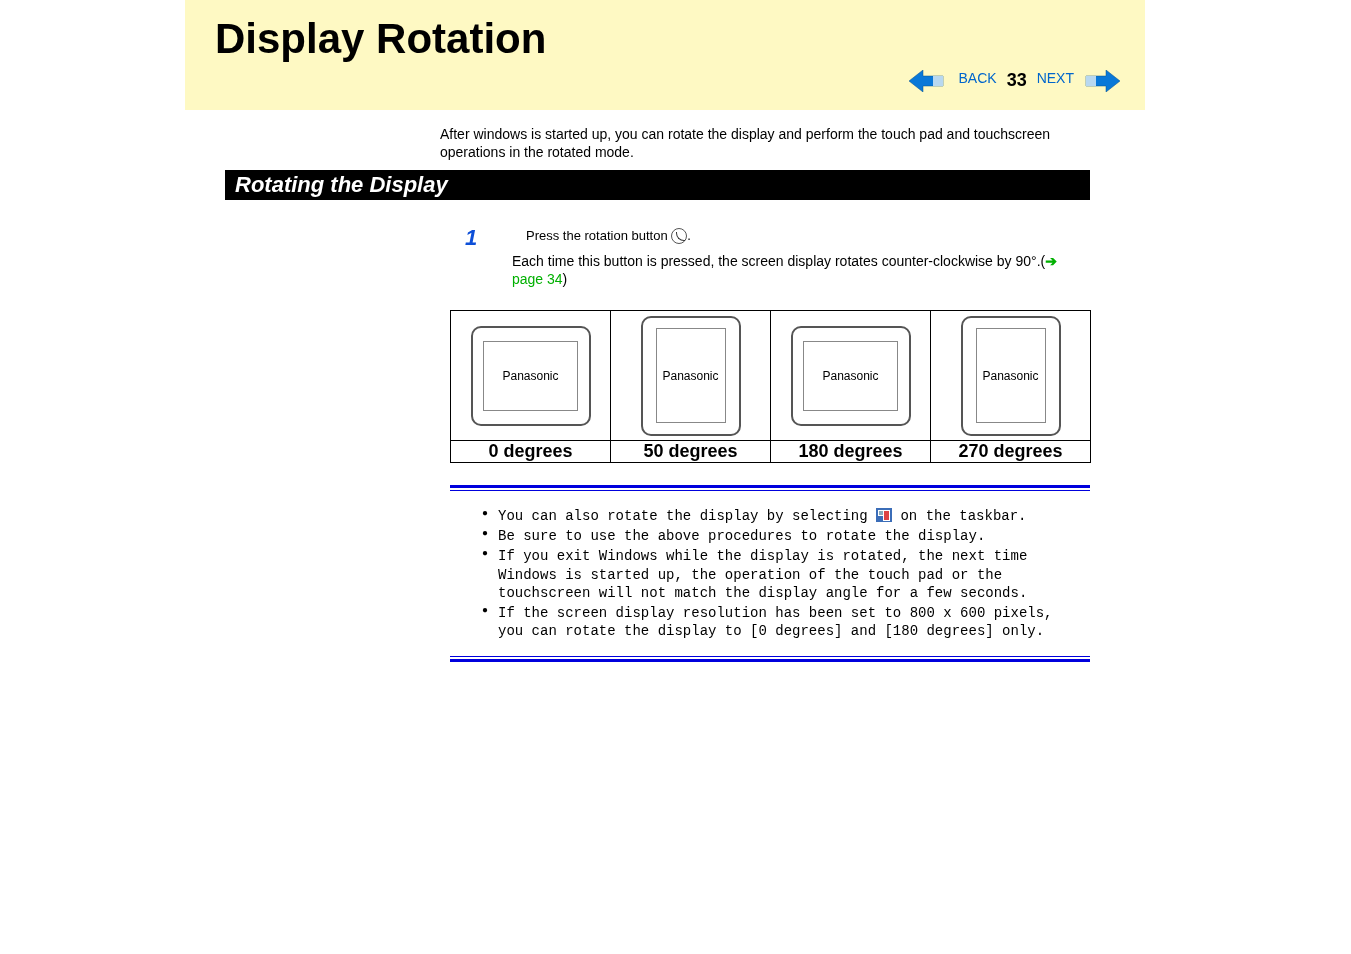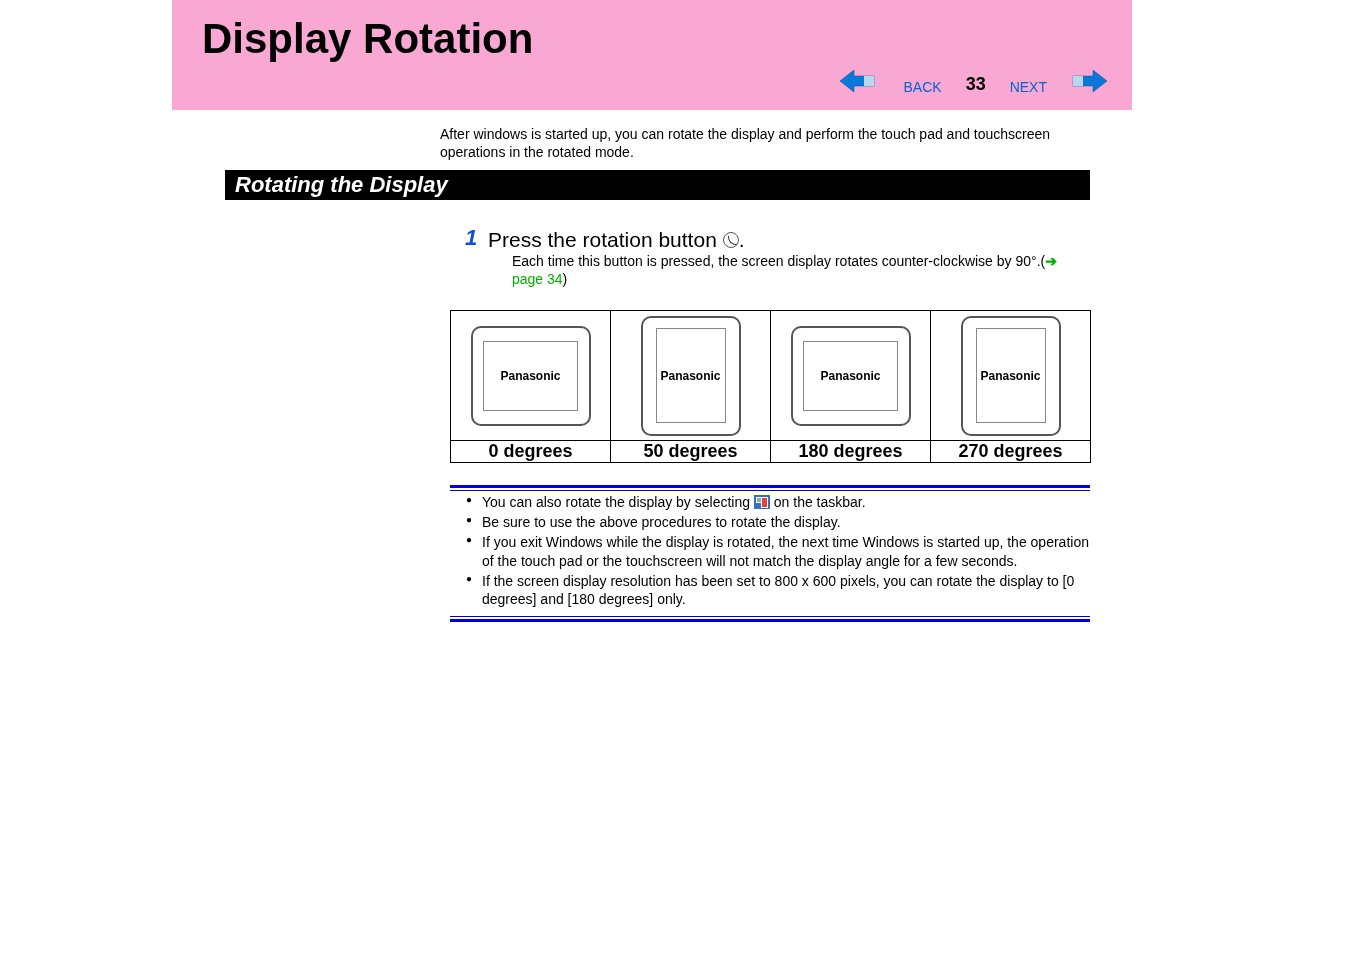--- a/index.html
+++ b/index.html
@@ -12,41 +12,41 @@
     font-size: 14px;
   }
   .page {
     width: 1351px;
     height: 954px;
     position: relative;
     background: #fff;
   }
   .header {
     position: absolute;
-    left: 172px;
+    left: 185px;
     top: 0;
     width: 960px;
     height: 110px;
-    background: #f9a8d4;
+    background: #fef9c3;
     padding: 10px 30px;
   }
   .title {
     font-size: 42px;
     font-weight: bold;
     font-family: Arial, Helvetica, sans-serif;
     color: #000;
     margin-top: 5px;
   }
   .nav {
     position: absolute;
     right: 25px;
     bottom: 15px;
     display: flex;
-    align-items: flex-end;
-    gap: 18px;
+    align-items: flex-start;
+    gap: 4px;
   }
   .arrow-left, .arrow-right {
     display: inline-block;
   }
   .nav-back { color: #0066cc; font-size: 14px; margin-left: 6px; }
   .nav-next { color: #0066cc; font-size: 14px; margin-right: 2px; }
   .page-num { font-weight: bold; color: #000; font-size: 18px; margin: 0 6px; }
 
   .intro {
     position: absolute;
@@ -75,23 +75,23 @@
     position: absolute;
     left: 465px;
     top: 225px;
     font-size: 22px;
     font-weight: bold;
     font-style: italic;
     color: #0d4fd8;
   }
   .step-heading {
     position: absolute;
-    left: 488px;
+    left: 526px;
     top: 228px;
-    font-size: 21px;
+    font-size: 13px;
   }
   .step-body {
     position: absolute;
     left: 512px;
     top: 252px;
     width: 560px;
     font-size: 14px;
     line-height: 1.3;
   }
   .link-arrow {
@@ -170,21 +170,21 @@
     left: 50%; top: 50%;
     transform: translate(-50%, -50%);
     border: 2px solid #555;
     border-radius: 10px;
     display: flex;
     align-items: center;
     justify-content: center;
   }
   .badge {
     font-family: Arial, sans-serif;
-    font-weight: bold;
+    font-weight: normal;
     font-size: 12px;
     color: #000;
   }
   .d0 { width: 120px; height: 100px; }
   .d90 { width: 100px; height: 120px; }
   .d180 { width: 120px; height: 100px; }
   .d270 { width: 100px; height: 120px; }
 
   .d0 .screen, .d180 .screen {
     border: 1px solid #888; width: 95px; height: 70px; position: relative;
@@ -211,23 +211,24 @@
     height: 6px;
     margin-top: 8px;
   }
   .note-title {
     color: #0d4fd8;
     font-weight: bold;
     margin: 0 0 8px 0;
     font-size: 15px;
   }
   .note-list {
-    margin: 0;
+    margin: 16px;
     padding-left: 0;
     list-style: none;
+    font-family: Liberation Mono, monospace;
   }
   .note-list li {
     position: relative;
     padding-left: 32px;
     margin-bottom: 2px;
     font-size: 14px;
     line-height: 1.3;
     text-indent: 0;
   }
   .note-list li::before {

